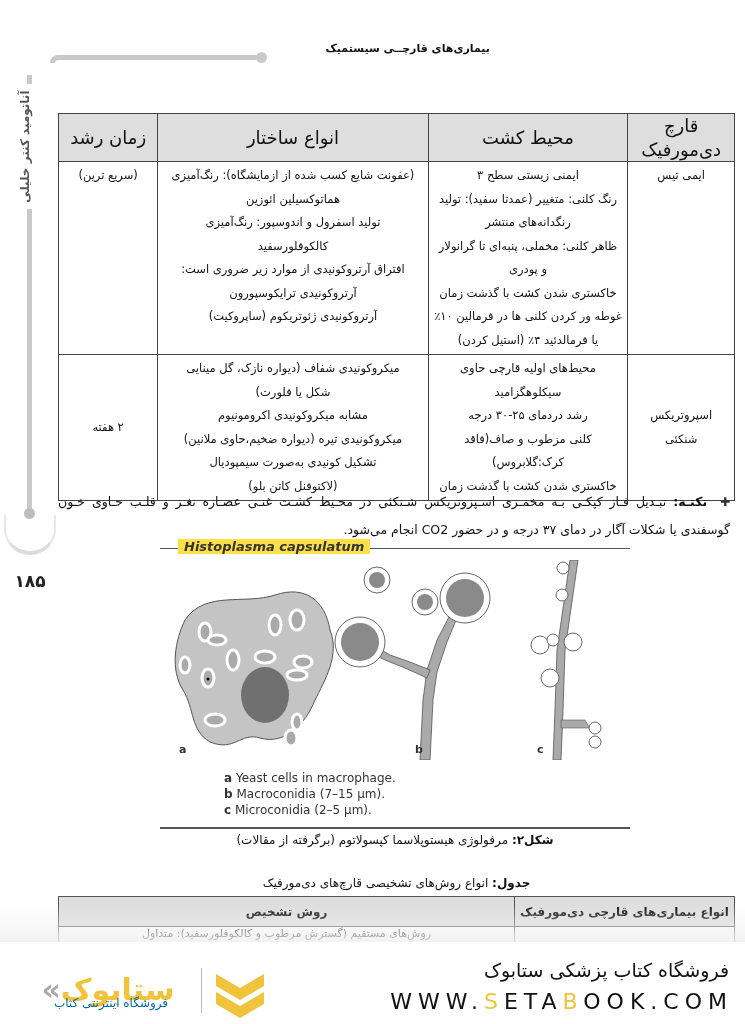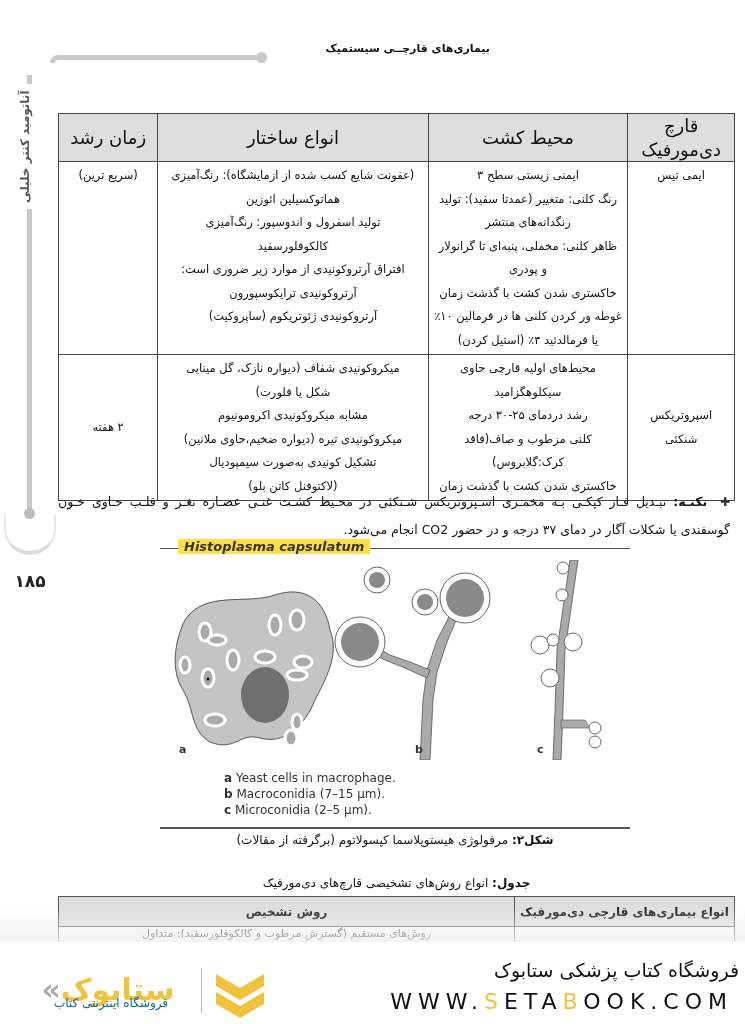--- a/index.html
+++ b/index.html
@@ -108,21 +108,21 @@
   table.t2 td { border: 1.5px solid #555; height: 22px; font-size: 11px; vertical-align: top; }
 
   .fade {
     position: absolute; top: 905px; left: 0; width: 745px; height: 40px;
     background: linear-gradient(to bottom, rgba(255,255,255,0), rgba(240,240,240,0.9));
   }
 
   
   .banner { position: absolute; top: 942px; left: 0; width: 745px; height: 82px; background: #fff; }
   .banner-title {
-    position: absolute; top: 17px; right: 6px; direction: rtl;
+    position: absolute; top: 17px; right: 16px; direction: rtl;
     font-size: 19px; color: #111;
   }
   .banner-url {
     position: absolute; top: 47px; right: 12px;
     font-family: "DejaVu Sans", sans-serif; font-size: 22px; letter-spacing: 6px; color: #111;
   }
   .banner-url .hl { color: #f0c33c; }
   .logo-wrap { position: absolute; top: 14px; left: 38px; width: 190px; height: 62px; }
   .logo-text {
     position: absolute; top: 16px; left: 0; width: 140px; text-align: center;

